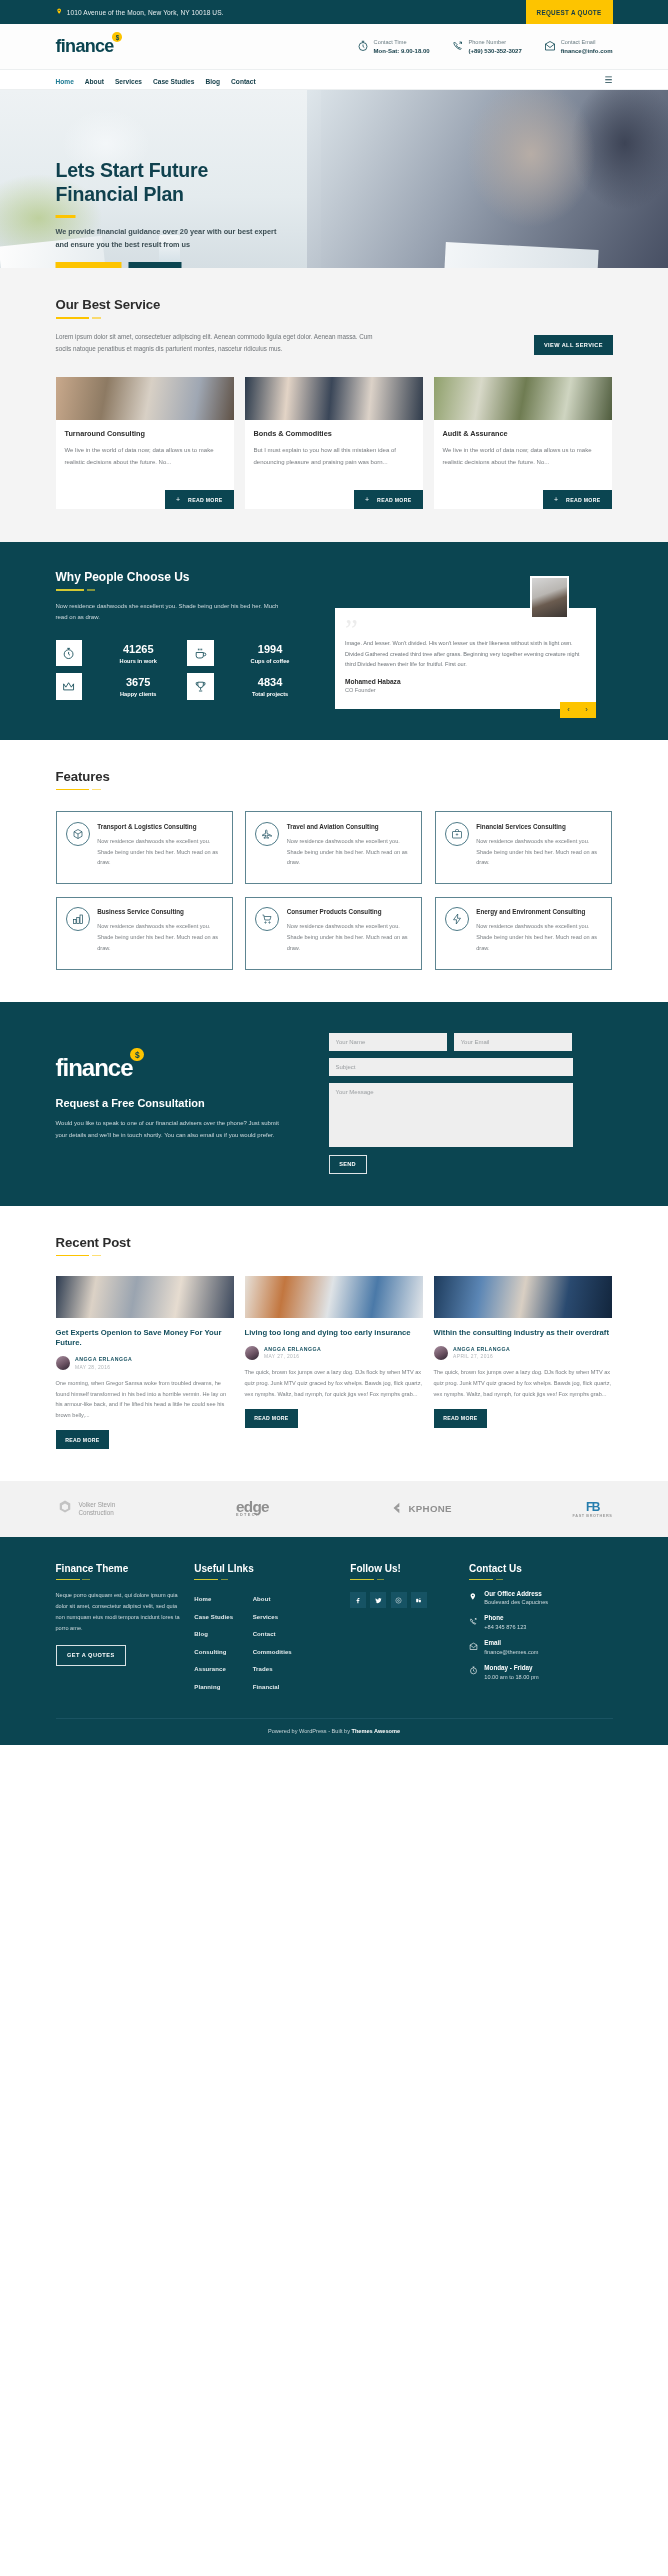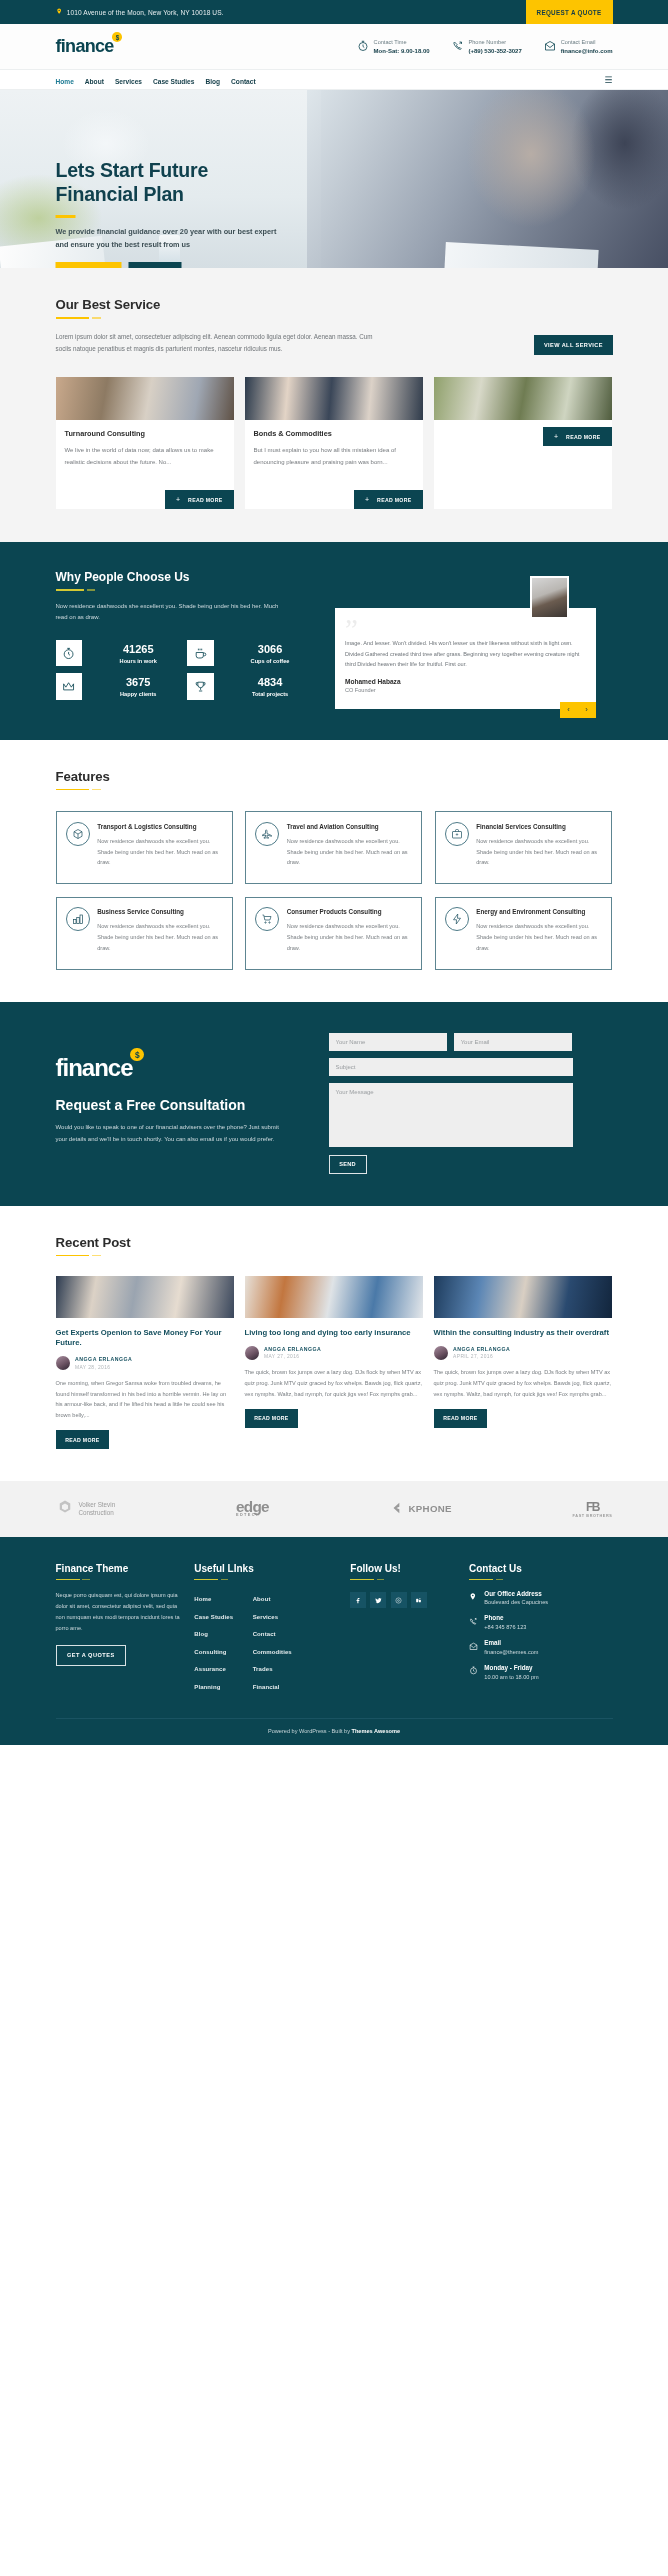--- a/index.html
+++ b/index.html
@@ -297,21 +297,21 @@
   .consult-logo {
     font-size: 24px; font-weight: bold; color: #fff;
     letter-spacing: -1px; position: relative; display: inline-block;
   }
   .consult-logo .coin {
     position: absolute; right: -11px; top: -5.6px;
     width: 13.2px; height: 13.2px; background: #fdc400; border-radius: 50%;
     color: #0b4551; font-size: 8.4px; font-weight: bold;
     display: flex; align-items: center; justify-content: center;
   }
-  .consult-left h3 { font-size: 14px; color: #fff; font-weight: bold; margin-top: 15.3px; }
+  .consult-left h3 { font-size: 11px; color: #fff; font-weight: bold; margin-top: 15.3px; }
   .consult-left p { font-size: 6px; line-height: 1.95; color: #cfdbdf; margin-top: 9px; max-width: 230px; }
   .consult-form { width: 244px; }
   .form-row { display: flex; gap: 6.3px; }
   .consult-form input, .consult-form textarea {
     background: #eeeeee; border: none; outline: none;
     font-family: "Liberation Sans", sans-serif;
     font-size: 6px; color: #5a5f63; padding: 6.3px 7px;
     margin-bottom: 6.3px; width: 100%;
   }
   .consult-form textarea { height: 64px; resize: none; }
@@ -343,21 +343,21 @@
 
   
   .brand-sec { background: #f2f2f2; padding: 18px 0; }
   .brands { display: flex; justify-content: space-between; align-items: center; }
   .brand { display: flex; align-items: center; gap: 4.9px; color: #8c8c8c; opacity: .85; }
   .brand-txt1 { font-size: 6.3px; line-height: 1.3; color: #8c8c8c; }
   .brand-edge { font-size: 15.3px; font-weight: bold; color: #7e7e7e; letter-spacing: -0.7px; line-height: .95; }
   .brand-edge small { display: block; font-size: 3.8px; letter-spacing: 1.4px; font-weight: bold; }
   .brand-kphone { font-size: 9.7px; font-weight: bold; color: #7e7e7e; letter-spacing: 0.3px; }
   .brand-fb { text-align: center; }
-  .brand-fb .fb-mark { font-size: 12px; font-weight: bold; color: #737373; letter-spacing: -1.4px; }
+  .brand-fb .fb-mark { font-size: 12px; font-weight: bold; color: #0369a1; letter-spacing: -1.4px; }
   .brand-fb small { display: block; font-size: 3.8px; font-weight: bold; letter-spacing: 0.6px; color: #8c8c8c; }
 
   
   .footer { background: #0b4551; padding: 26.5px 0 0; }
   .foot-grid { display: flex; gap: 12.5px; }
   .foot-col { }
   .fc1 { width: 132px; } .fc2 { width: 150px; } .fc3 { width: 111px; } .fc4 { width: 150px; }
   .foot-col h4 { font-size: 10px; color: #fff; font-weight: bold; }
   .foot-rule { margin-top: 5.6px; width: 24px; height: 1.4px; background: #d4c934; }
   .foot-rule:after { content:""; display:block; margin-left:26.5px; margin-top:-1.4px; width:7.7px; height:1.4px; background:#d4c934; opacity:.6;}
@@ -520,20 +520,24 @@
         <div class="read-row">
           <button class="read-btn">
             <span class="plus">+</span>
             <span>READ MORE</span>
           </button>
         </div>
       </div>
 
       <div class="card">
         <div class="card-img ci3"></div>
+        <div class="card-body">
+          <h3>Audit &amp; Assurance</h3>
+          <p>We live in the world of data now; data allows us to make realistic decisions about the future. No...</p>
+        </div>
         <div class="read-row">
           <button class="read-btn">
             <span class="plus">+</span>
             <span>READ MORE</span>
           </button>
         </div>
       </div>
     </div>
   </div>
 </div>
@@ -560,21 +564,21 @@
         </div>
 
         <div class="stat">
           <div class="stat-ico">
             <svg width="13.2" height="13.2" viewBox="0 0 24 24" fill="none" stroke="#0b4551" stroke-width="1.5">
                 <path d="M4 10h13v6a4 4 0 0 1-4 4H8a4 4 0 0 1-4-4z"></path>
                 <path d="M17 11h2a2.5 2.5 0 0 1 0 5h-2M8 3v3M11 3v3M14 3v3"></path>
               </svg>
           </div>
           <div class="stat-txt">
-            <div class="stat-num">3066</div>
+            <div class="stat-num">1994</div>
             <div class="stat-lbl">Cups of coffee</div>
           </div>
         </div>
 
         <div class="stat">
           <div class="stat-ico">
             <svg width="13.2" height="13.2" viewBox="0 0 24 24" fill="none" stroke="#0b4551" stroke-width="1.5">
                 <path d="M3 7l4 6 5-8 5 8 4-6v11H3z"></path>
               </svg>
           </div>

